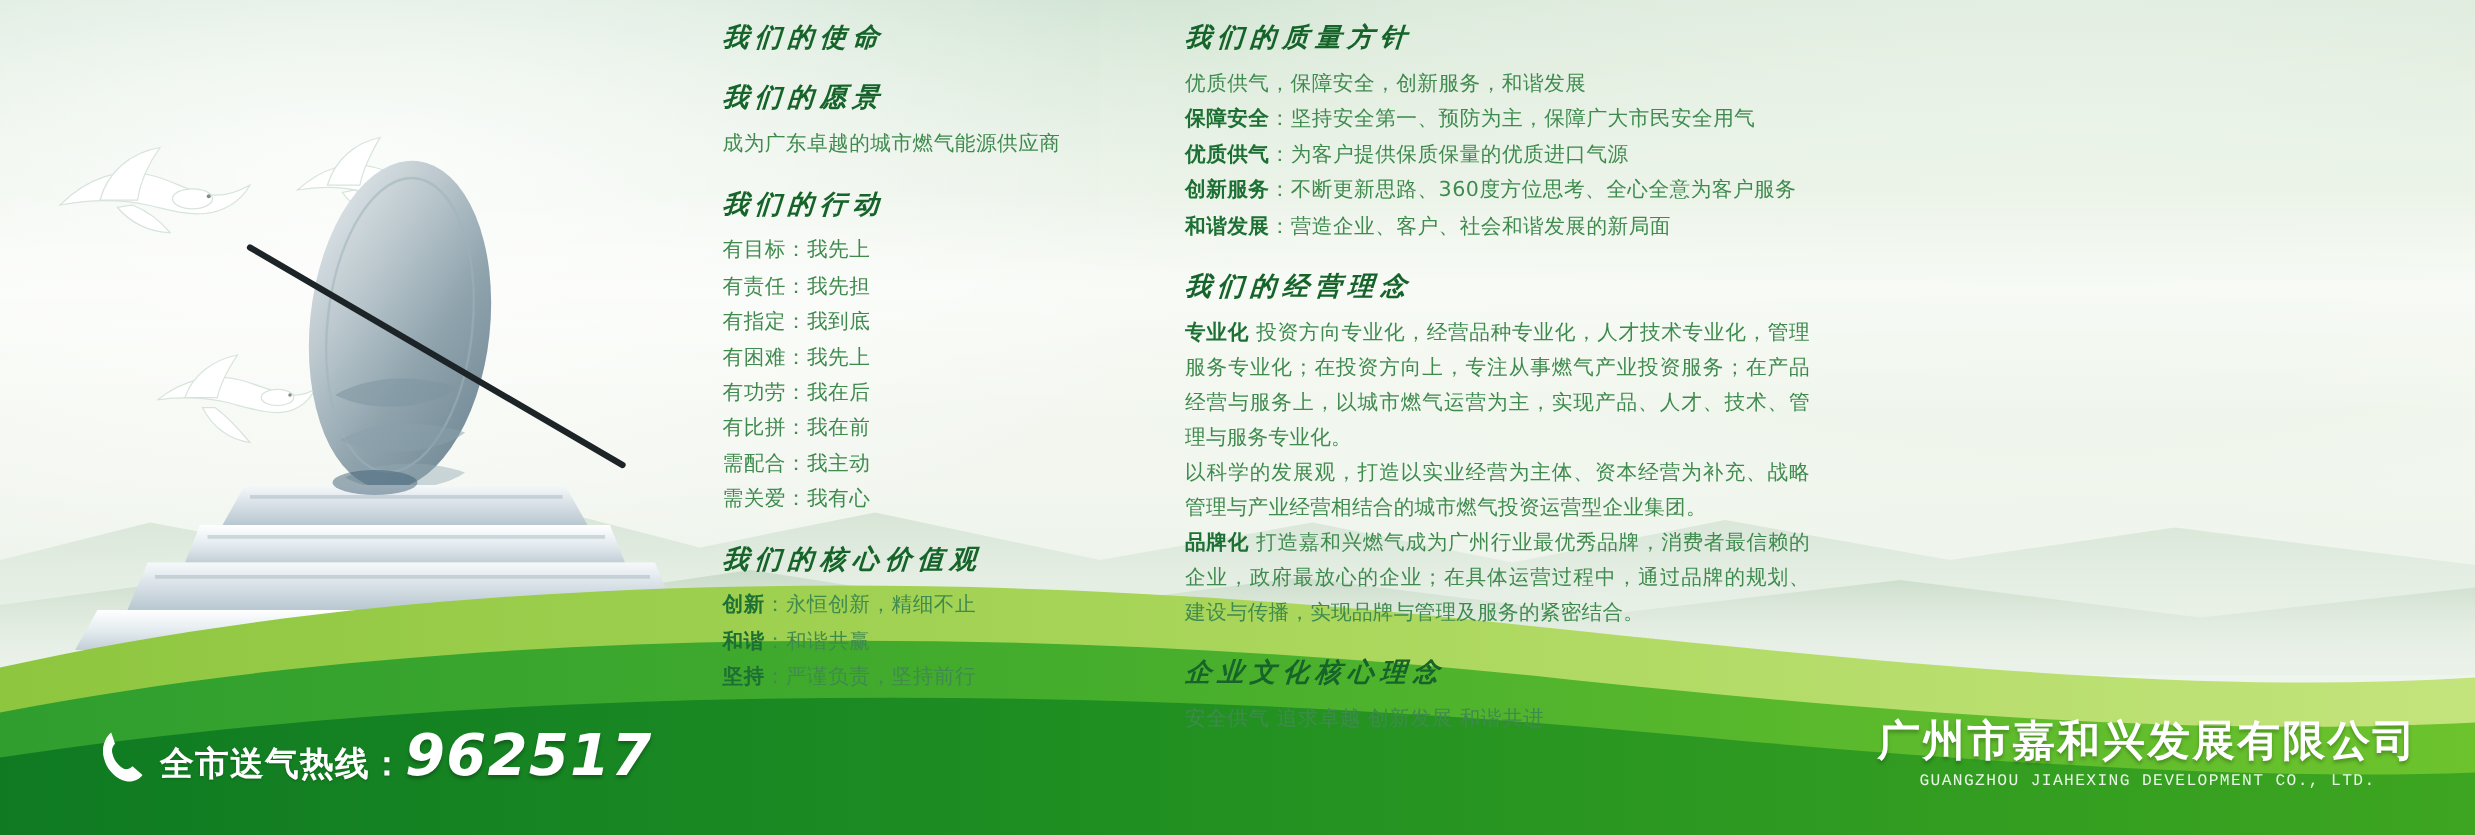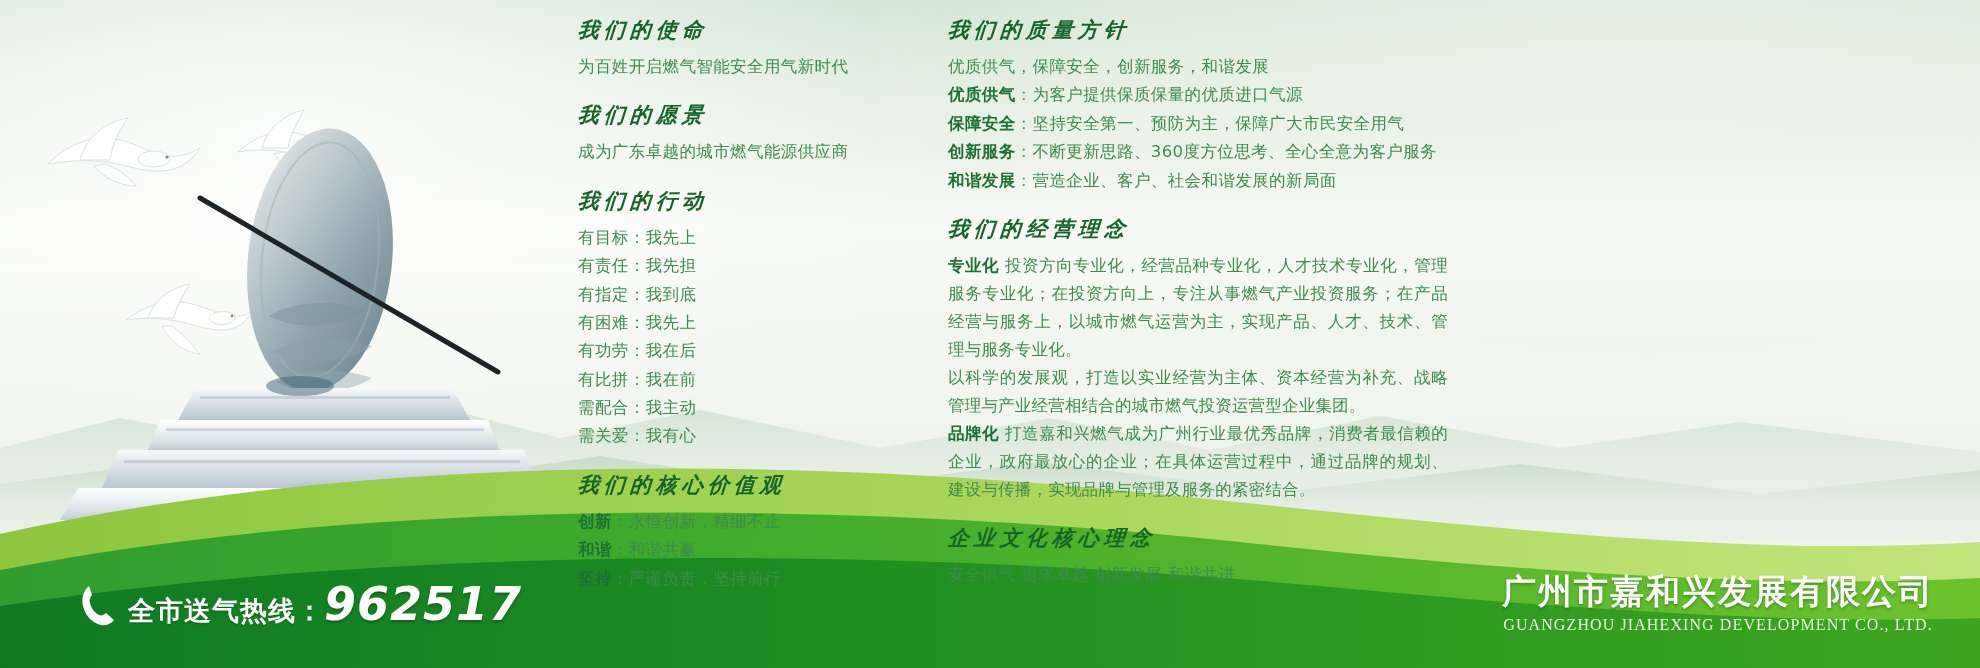--- a/index.html
+++ b/index.html
@@ -74,22 +74,22 @@
     font-family:"DejaVu Sans","Liberation Sans",sans-serif;
     text-shadow:0 2px 3px rgba(0,0,0,.28);
   }
 
   .company { text-align:center; margin-bottom:10px; }
   .company-cn {
     color:#ffffff; font-size:34px; font-weight:bold; letter-spacing:2px;
     text-shadow:0 2px 3px rgba(0,0,0,.25); line-height:1.15;
   }
   .company-en {
-    color:#eaf7e6; font-size:16px; letter-spacing:1.1px; margin-top:4px;
-    font-family:Liberation Serif, serif;
+    color:#eaf7e6; font-size:13px; letter-spacing:1.1px; margin-top:4px;
+    font-family:Liberation Mono, monospace;
   }
 
   
   .col { position:absolute; }
   .col-left  { left:578px; top:16px;  width:350px; }
   .col-right { left:948px; top:16px;  width:500px; }
 
   .block { margin-bottom:20px; }
   .block:last-child { margin-bottom:0; }
 
@@ -266,21 +266,20 @@
 
     <div class="company">
       <div class="company-cn">广州市嘉和兴发展有限公司</div>
       <div class="company-en">GUANGZHOU JIAHEXING DEVELOPMENT CO., LTD.</div>
     </div>
   </div>
 
   <div class="col col-left" id="leftCol">
       <div class="block">
         <div class="heading">我们的使命</div>
-        <div class="line">为百姓开启燃气智能安全用气新时代</div>
       </div>
       <div class="block">
         <div class="heading">我们的愿景</div>
         <div class="line">成为广东卓越的城市燃气能源供应商</div>
       </div>
       <div class="block">
         <div class="heading">我们的行动</div>
         <div class="line">有目标：我先上</div>
         <div class="line">有责任：我先担</div>
         <div class="line">有指定：我到底</div>
@@ -295,22 +294,22 @@
         <div class="line"><b>创新</b>：永恒创新，精细不止</div>
         <div class="line"><b>和谐</b>：和谐共赢</div>
         <div class="line"><b>坚持</b>：严谨负责，坚持前行</div>
       </div>
     </div>
 
   <div class="col col-right" id="rightCol">
       <div class="block">
         <div class="heading">我们的质量方针</div>
         <div class="line">优质供气，保障安全，创新服务，和谐发展</div>
+        <div class="line"><b>保障安全</b>：坚持安全第一、预防为主，保障广大市民安全用气</div>
         <div class="line"><b>优质供气</b>：为客户提供保质保量的优质进口气源</div>
-        <div class="line"><b>保障安全</b>：坚持安全第一、预防为主，保障广大市民安全用气</div>
         <div class="line"><b>创新服务</b>：不断更新思路、360度方位思考、全心全意为客户服务</div>
         <div class="line"><b>和谐发展</b>：营造企业、客户、社会和谐发展的新局面</div>
       </div>
       <div class="block">
         <div class="heading">我们的经营理念</div>
         <div class="para"><b>专业化</b> 投资方向专业化，经营品种专业化，人才技术专业化，管理服务专业化；在投资方向上，专注从事燃气产业投资服务；在产品经营与服务上，以城市燃气运营为主，实现产品、人才、技术、管理与服务专业化。</div>
         <div class="para">以科学的发展观，打造以实业经营为主体、资本经营为补充、战略管理与产业经营相结合的城市燃气投资运营型企业集团。</div>
         <div class="para"><b>品牌化</b> 打造嘉和兴燃气成为广州行业最优秀品牌，消费者最信赖的企业，政府最放心的企业；在具体运营过程中，通过品牌的规划、建设与传播，实现品牌与管理及服务的紧密结合。</div>
       </div>
       <div class="block">

